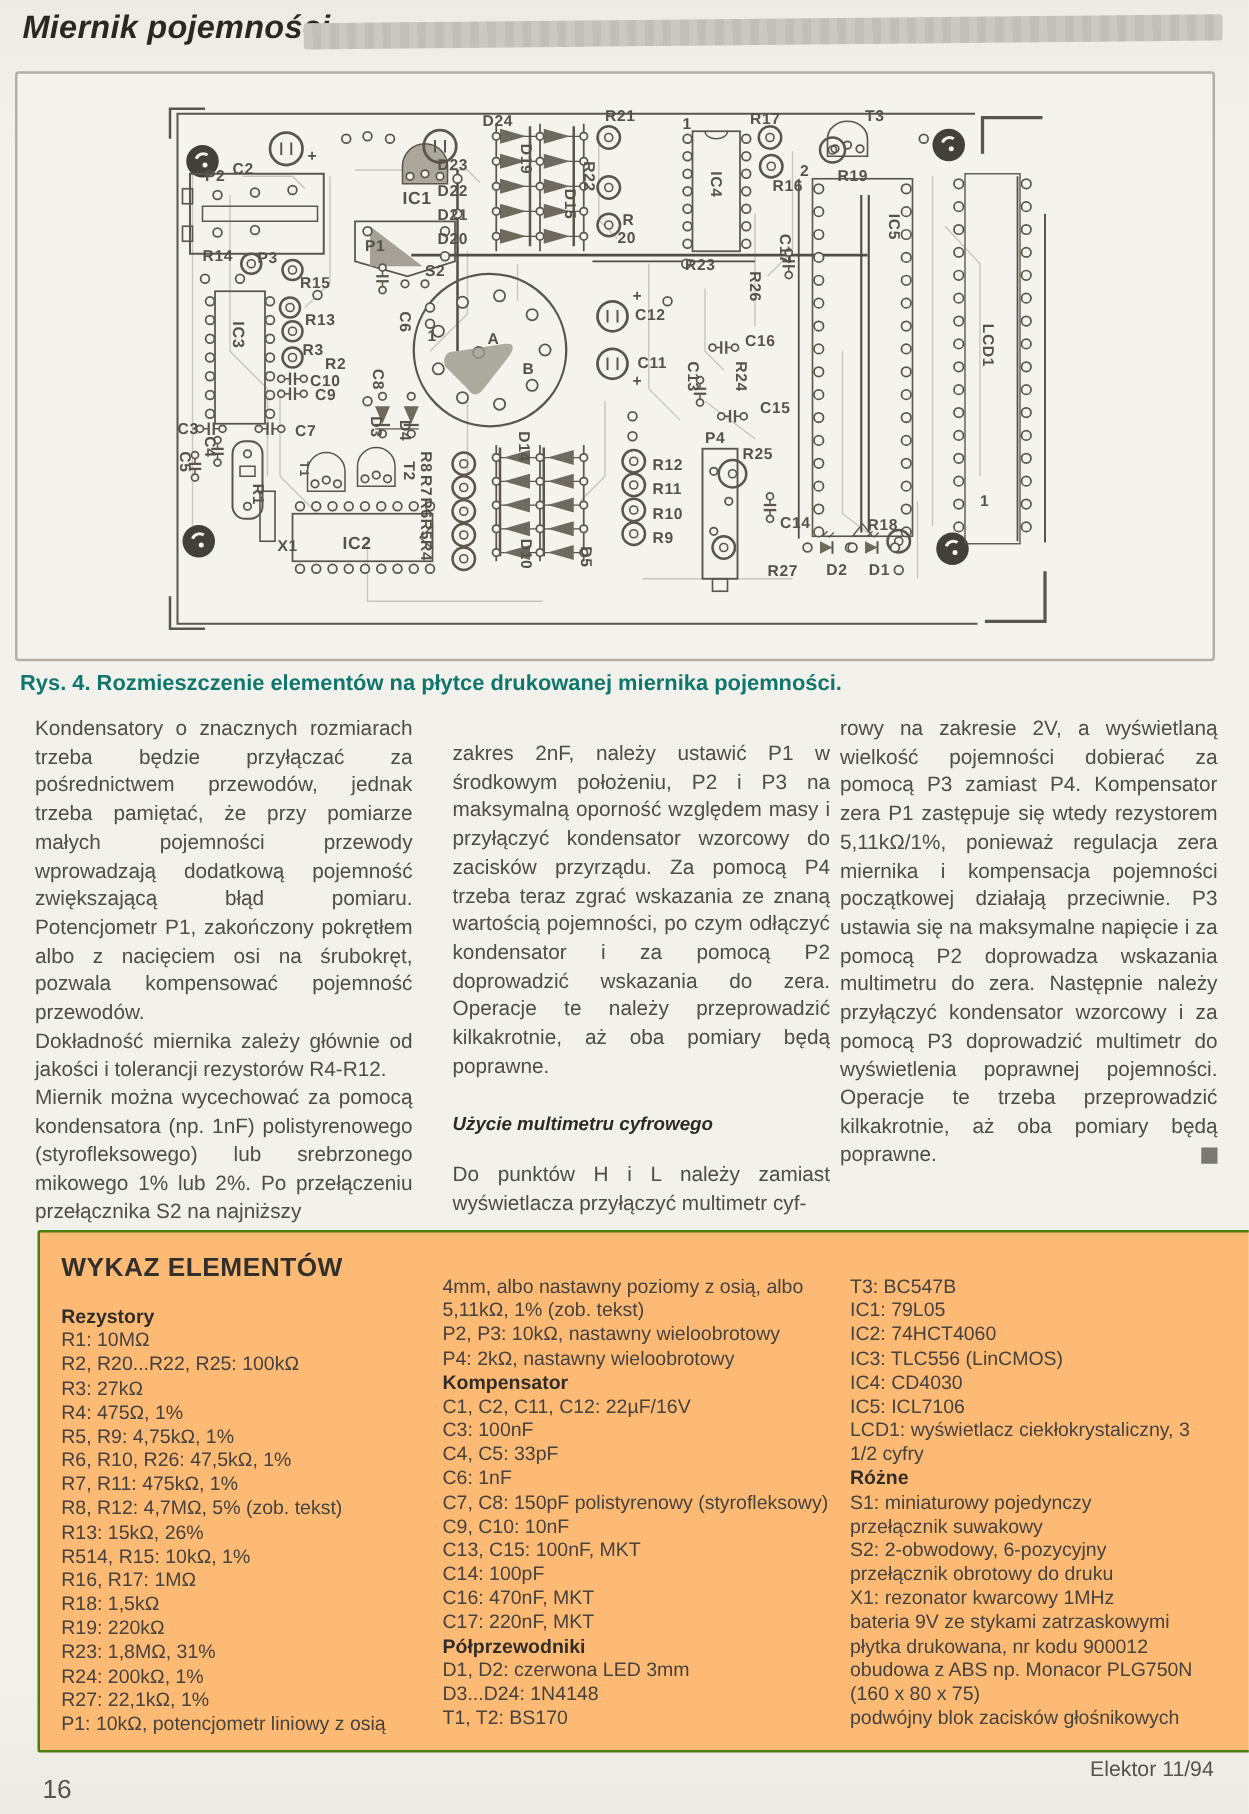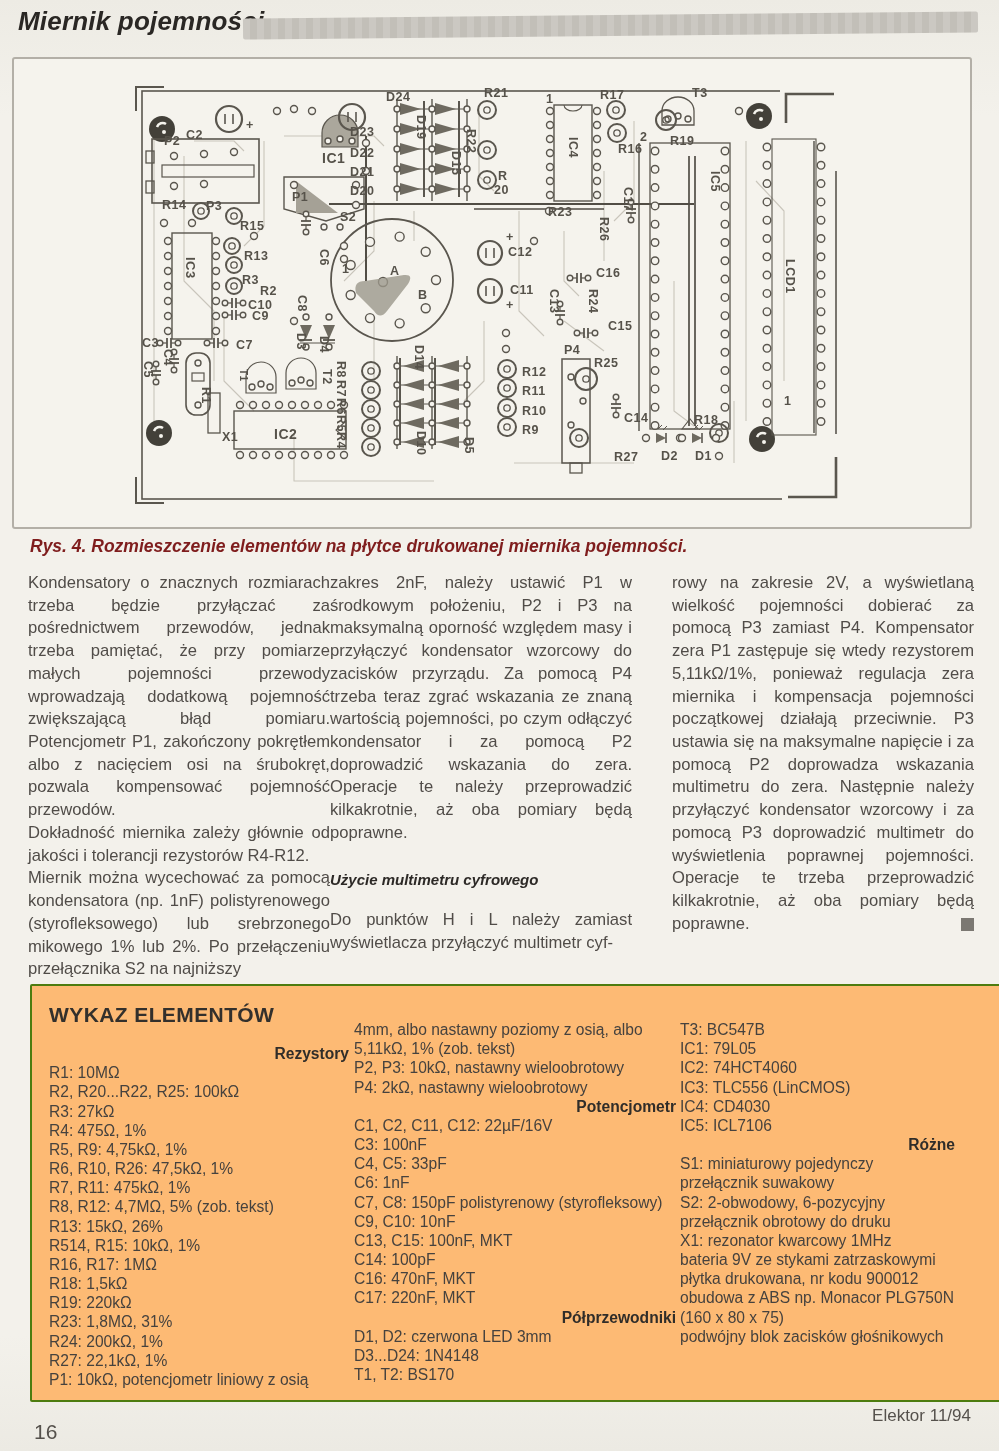--- a/index.html
+++ b/index.html
@@ -10,36 +10,36 @@
   
   .hdr-title{position:absolute;left:18px;top:6px;font-size:26px;font-weight:bold;font-style:italic;
         color:#2a2724;letter-spacing:.2px;}
   .hdr-bar{position:absolute;left:243px;top:15px;width:735px;height:21px;
         background:repeating-linear-gradient(90deg,#cbc8c2 0 7px,#c2bfb8 7px 14px);
         transform:rotate(-.55deg);border-radius:2px;}
   
   .fig{position:absolute;left:12px;top:57px;width:956px;height:468px;
         border:2px solid #b3afa7;background:#f5f3ed;border-radius:3px;}
   .fig svg{position:absolute;left:120px;top:22px;}
-  .fig-cap{position:absolute;left:30px;top:536px;font-size:17.5px;font-weight:bold;font-style:italic;color:#7f1d1d;}
+  .fig-cap{position:absolute;left:16px;top:536px;font-size:17.5px;font-weight:bold;color:#0f766e;}
   
   .col{position:absolute;top:572px;width:302px;font-size:16.6px;line-height:1.37;
         text-align:justify;color:#504c48;}
   .col p{margin:0;}
-  .col1{left:28px;} .col2{left:330px;} .col3{left:672px;}
+  .col1{left:28px;} .col2{left:362px;margin-top:20px;} .col3{left:672px;}
   .sec-head{font-size:15px;font-weight:bold;font-style:italic;color:#2c2926;
         margin:26px 0 20px 0 !important;line-height:1.25;text-align:left;}
   .endsq{display:inline-block;width:13px;height:13px;background:#7b7872;float:right;margin-top:5px;}
   
   .parts{position:absolute;left:30px;top:984px;width:934px;height:414px;
         border:2px solid #4d7c0f;background:#fdba74;border-radius:2px;padding-left:44px;}
   .parts-title{position:absolute;left:17px;top:17px;font-size:21px;font-weight:bold;color:#33302c;letter-spacing:.4px;}
   .plist{position:absolute;font-size:15.6px;line-height:1.23;color:#46423e;}
   .plist .line{white-space:normal;}
-  .plist .b{font-weight:bold;color:#302d29;text-align:right;}
+  .plist .b{font-weight:bold;color:#302d29;}
   .pc1{left:17px;top:58px;width:300px;}
   .pc2{left:322px;top:34px;width:322px;}
   .pc3{left:648px;top:34px;width:275px;}
   
   .pgnum{position:absolute;left:34px;top:1420px;font-size:21px;color:#55514c;}
   .journal{position:absolute;right:28px;top:1406px;font-size:17px;color:#55514c;}
 </style>
 </head>
 <body>
 
@@ -628,21 +628,21 @@
         <div class="line">R23: 1,8MΩ, 31%</div>
         <div class="line">R24: 200kΩ, 1%</div>
         <div class="line">R27: 22,1kΩ, 1%</div>
         <div class="line">P1: 10kΩ, potencjometr liniowy z osią</div>
       </div>
     <div class="plist pc2" id="pcol2">
         <div class="line">4mm, albo nastawny poziomy z osią, albo</div>
         <div class="line">5,11kΩ, 1% (zob. tekst)</div>
         <div class="line">P2, P3: 10kΩ, nastawny wieloobrotowy</div>
         <div class="line">P4: 2kΩ, nastawny wieloobrotowy</div>
-        <div class="line b">Potencjometr</div>
+        <div class="line b">Kompensator</div>
         <div class="line">C1, C2, C11, C12: 22µF/16V</div>
         <div class="line">C3: 100nF</div>
         <div class="line">C4, C5: 33pF</div>
         <div class="line">C6: 1nF</div>
         <div class="line">C7, C8: 150pF polistyrenowy (styrofleksowy)</div>
         <div class="line">C9, C10: 10nF</div>
         <div class="line">C13, C15: 100nF, MKT</div>
         <div class="line">C14: 100pF</div>
         <div class="line">C16: 470nF, MKT</div>
         <div class="line">C17: 220nF, MKT</div>
@@ -651,20 +651,21 @@
         <div class="line">D3...D24: 1N4148</div>
         <div class="line">T1, T2: BS170</div>
       </div>
     <div class="plist pc3" id="pcol3">
         <div class="line">T3: BC547B</div>
         <div class="line">IC1: 79L05</div>
         <div class="line">IC2: 74HCT4060</div>
         <div class="line">IC3: TLC556 (LinCMOS)</div>
         <div class="line">IC4: CD4030</div>
         <div class="line">IC5: ICL7106</div>
+        <div class="line">LCD1: wyświetlacz ciekłokrystaliczny, 3 1/2 cyfry</div>
         <div class="line b">Różne</div>
         <div class="line">S1: miniaturowy pojedynczy przełącznik suwakowy</div>
         <div class="line">S2: 2-obwodowy, 6-pozycyjny przełącznik obrotowy do druku</div>
         <div class="line">X1: rezonator kwarcowy 1MHz</div>
         <div class="line">bateria 9V ze stykami zatrzaskowymi</div>
         <div class="line">płytka drukowana, nr kodu 900012</div>
         <div class="line">obudowa z ABS np. Monacor PLG750N (160 x 80 x 75)</div>
         <div class="line">podwójny blok zacisków głośnikowych</div>
       </div>
   </div>

